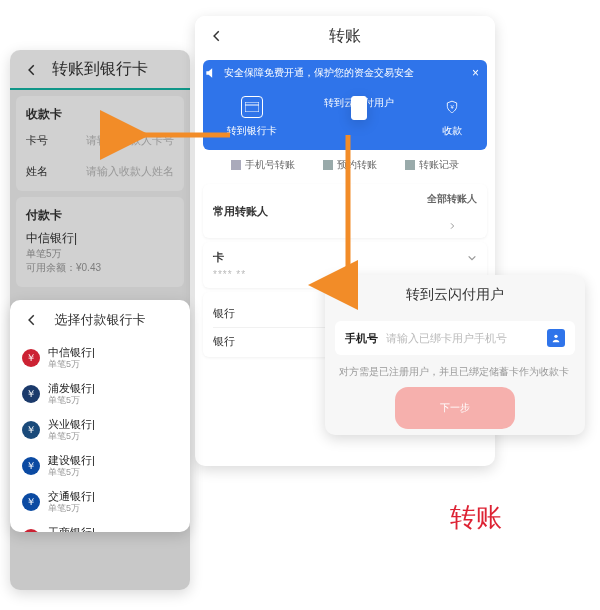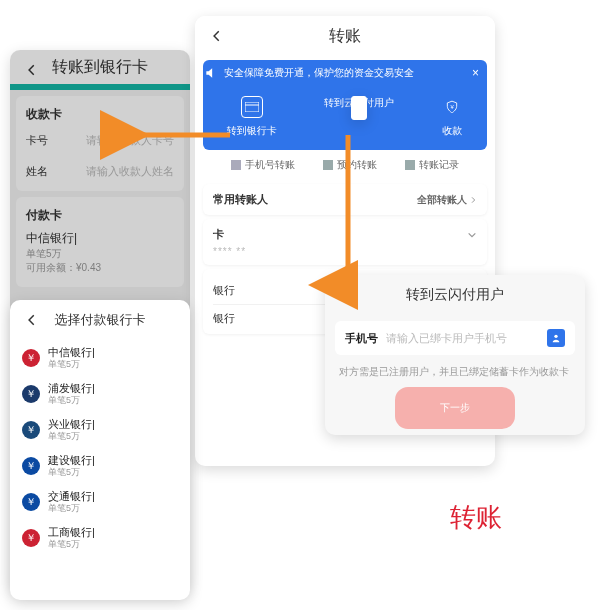--- a/index.html
+++ b/index.html
@@ -21,21 +21,21 @@
   .back-chevron {
     position: absolute; left: 10px; top: 8px; width: 24px; height: 24px;
     display: flex; align-items: center; justify-content: center;
     color: #333; cursor: pointer;
   }
   .back-chevron svg { width: 14px; height: 14px; }
   .overlay { position:absolute; left:0; top:0; right:0; bottom:0; background: rgba(0,0,0,0.18); }
 
   
   .screenA { left: 10px; top: 50px; width: 180px; height: 540px; background:#f5f5f5; }
-  .screenA .header { background:#fff; border-bottom:6px solid #14b8a6; }
+  .screenA .header { background:#fff; border-bottom:2px solid #14b8a6; }
   .screenA .label-row { display:flex; justify-content:space-between; padding:8px 10px; font-size:11px; }
   .screenA .label-row .lab { color:#333; font-weight:500; }
   .screenA .label-row .ph  { color:#bbb; }
   .screenA .card-block { background:#fff; margin:6px 6px; border-radius:6px; padding:4px 0; }
   .screenA .block-title { font-size:12px; font-weight:600; padding:6px 10px 2px; }
   .screenA .pay-info { padding:4px 10px 8px; font-size:11px; color:#666; }
   .screenA .pay-info .bankname { color:#333; font-weight:500; font-size:12px; }
   .screenA .pay-info .line { color:#999; font-size:10px; }
 
   
@@ -55,27 +55,27 @@
   .screenB .act .ico { width:22px; height:22px; border:1.5px solid #fff; border-radius:4px; display:flex; align-items:center; justify-content:center;}
   .screenB .act .ico.phone { border-radius:3px; width:16px; height:24px; }
   .screenB .act .ico.shield svg { width:14px; height:14px; }
   .screenB .subtabs { display:flex; justify-content:space-around; padding:8px 22px; font-size:10px; color:#666; }
   .screenB .subtabs .st { display:flex; align-items:center; gap:4px; cursor:pointer; }
   .screenB .subtabs .st .smico { width:10px; height:10px; background:#aab; display:inline-block; }
   .screenB .subtabs .st .smico.cal { background:#9aa; }
   .screenB .subtabs .st .smico.list { background:#9aa; }
   .screenB .white-card { background:#fff; margin:4px 8px; border-radius:6px; padding:8px 10px; font-size:11px; color:#333; box-shadow:0 1px 3px rgba(0,0,0,0.06);}
   .screenB .row-split { display:flex; justify-content:space-between; align-items:center;font-weight:bold; }
-  .screenB .link { color:#666; font-size:10px; display:flex; align-items:center; gap:2px; cursor:pointer;}
+  .screenB .link { color:#666; font-size:10px; display:flex; align-items:center; gap:16px; cursor:pointer;flex-direction:column;}
   .screenB .mask { color:#bbb; letter-spacing:1px; padding-top:4px; font-size:10px;}
   .screenB .bank-item { padding:6px 0; border-top:1px solid #f1f1f1; font-size:11px; }
   .screenB .bank-item:first-child { border-top:none; }
 
   
-  .bankSheet { left: 10px; top: 300px; width: 180px; height: 300px; background:#fff; }
+  .bankSheet { left: 10px; top: 300px; width: 180px; height: 232px; background:#fff; }
   .bankSheet .header { font-size:13px; }
   .bankSheet .list { padding: 0 2px; }
   .bankSheet .bank-row {
     display:flex; align-items:center; gap:8px; padding:6px 10px; font-size:11px; cursor:pointer;
   }
   .bankSheet .bank-row .logo {
     width:18px; height:18px; border-radius:50%; display:flex; align-items:center; justify-content:center;
     font-size:10px; color:#fff; flex:0 0 18px;
   }
   .bankSheet .bank-row .txts { line-height:1.2; }

